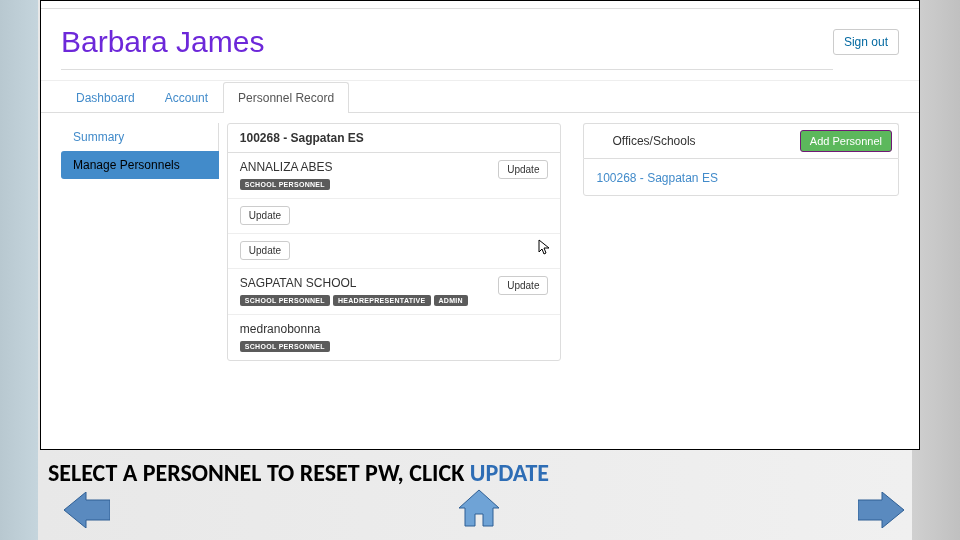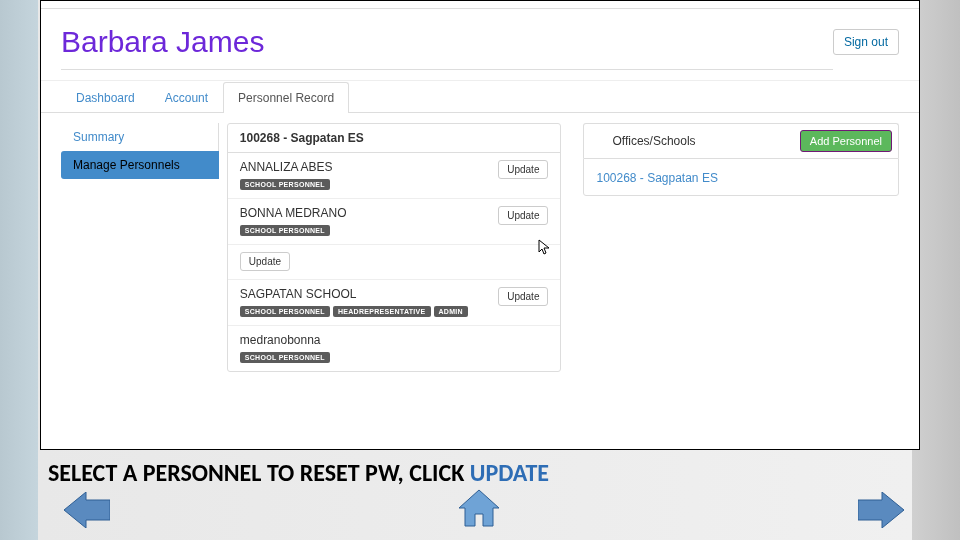--- a/index.html
+++ b/index.html
@@ -228,26 +228,20 @@
               <div class="badges">
                 <span class="badge">SCHOOL PERSONNEL</span>
               </div>
             </div>
             <button class="update-btn">Update</button>
           </div>
         </div>
 
         <div class="person-item">
           <div class="person-top">
-            <div>
-              <div class="person-name">BONNA MEDRANO</div>
-              <div class="badges">
-                <span class="badge">SCHOOL PERSONNEL</span>
-              </div>
-            </div>
             <button class="update-btn">Update</button>
           </div>
         </div>
 
         <div class="person-item">
           <div class="person-top">
             <button class="update-btn">Update</button>
           </div>
         </div>
 

